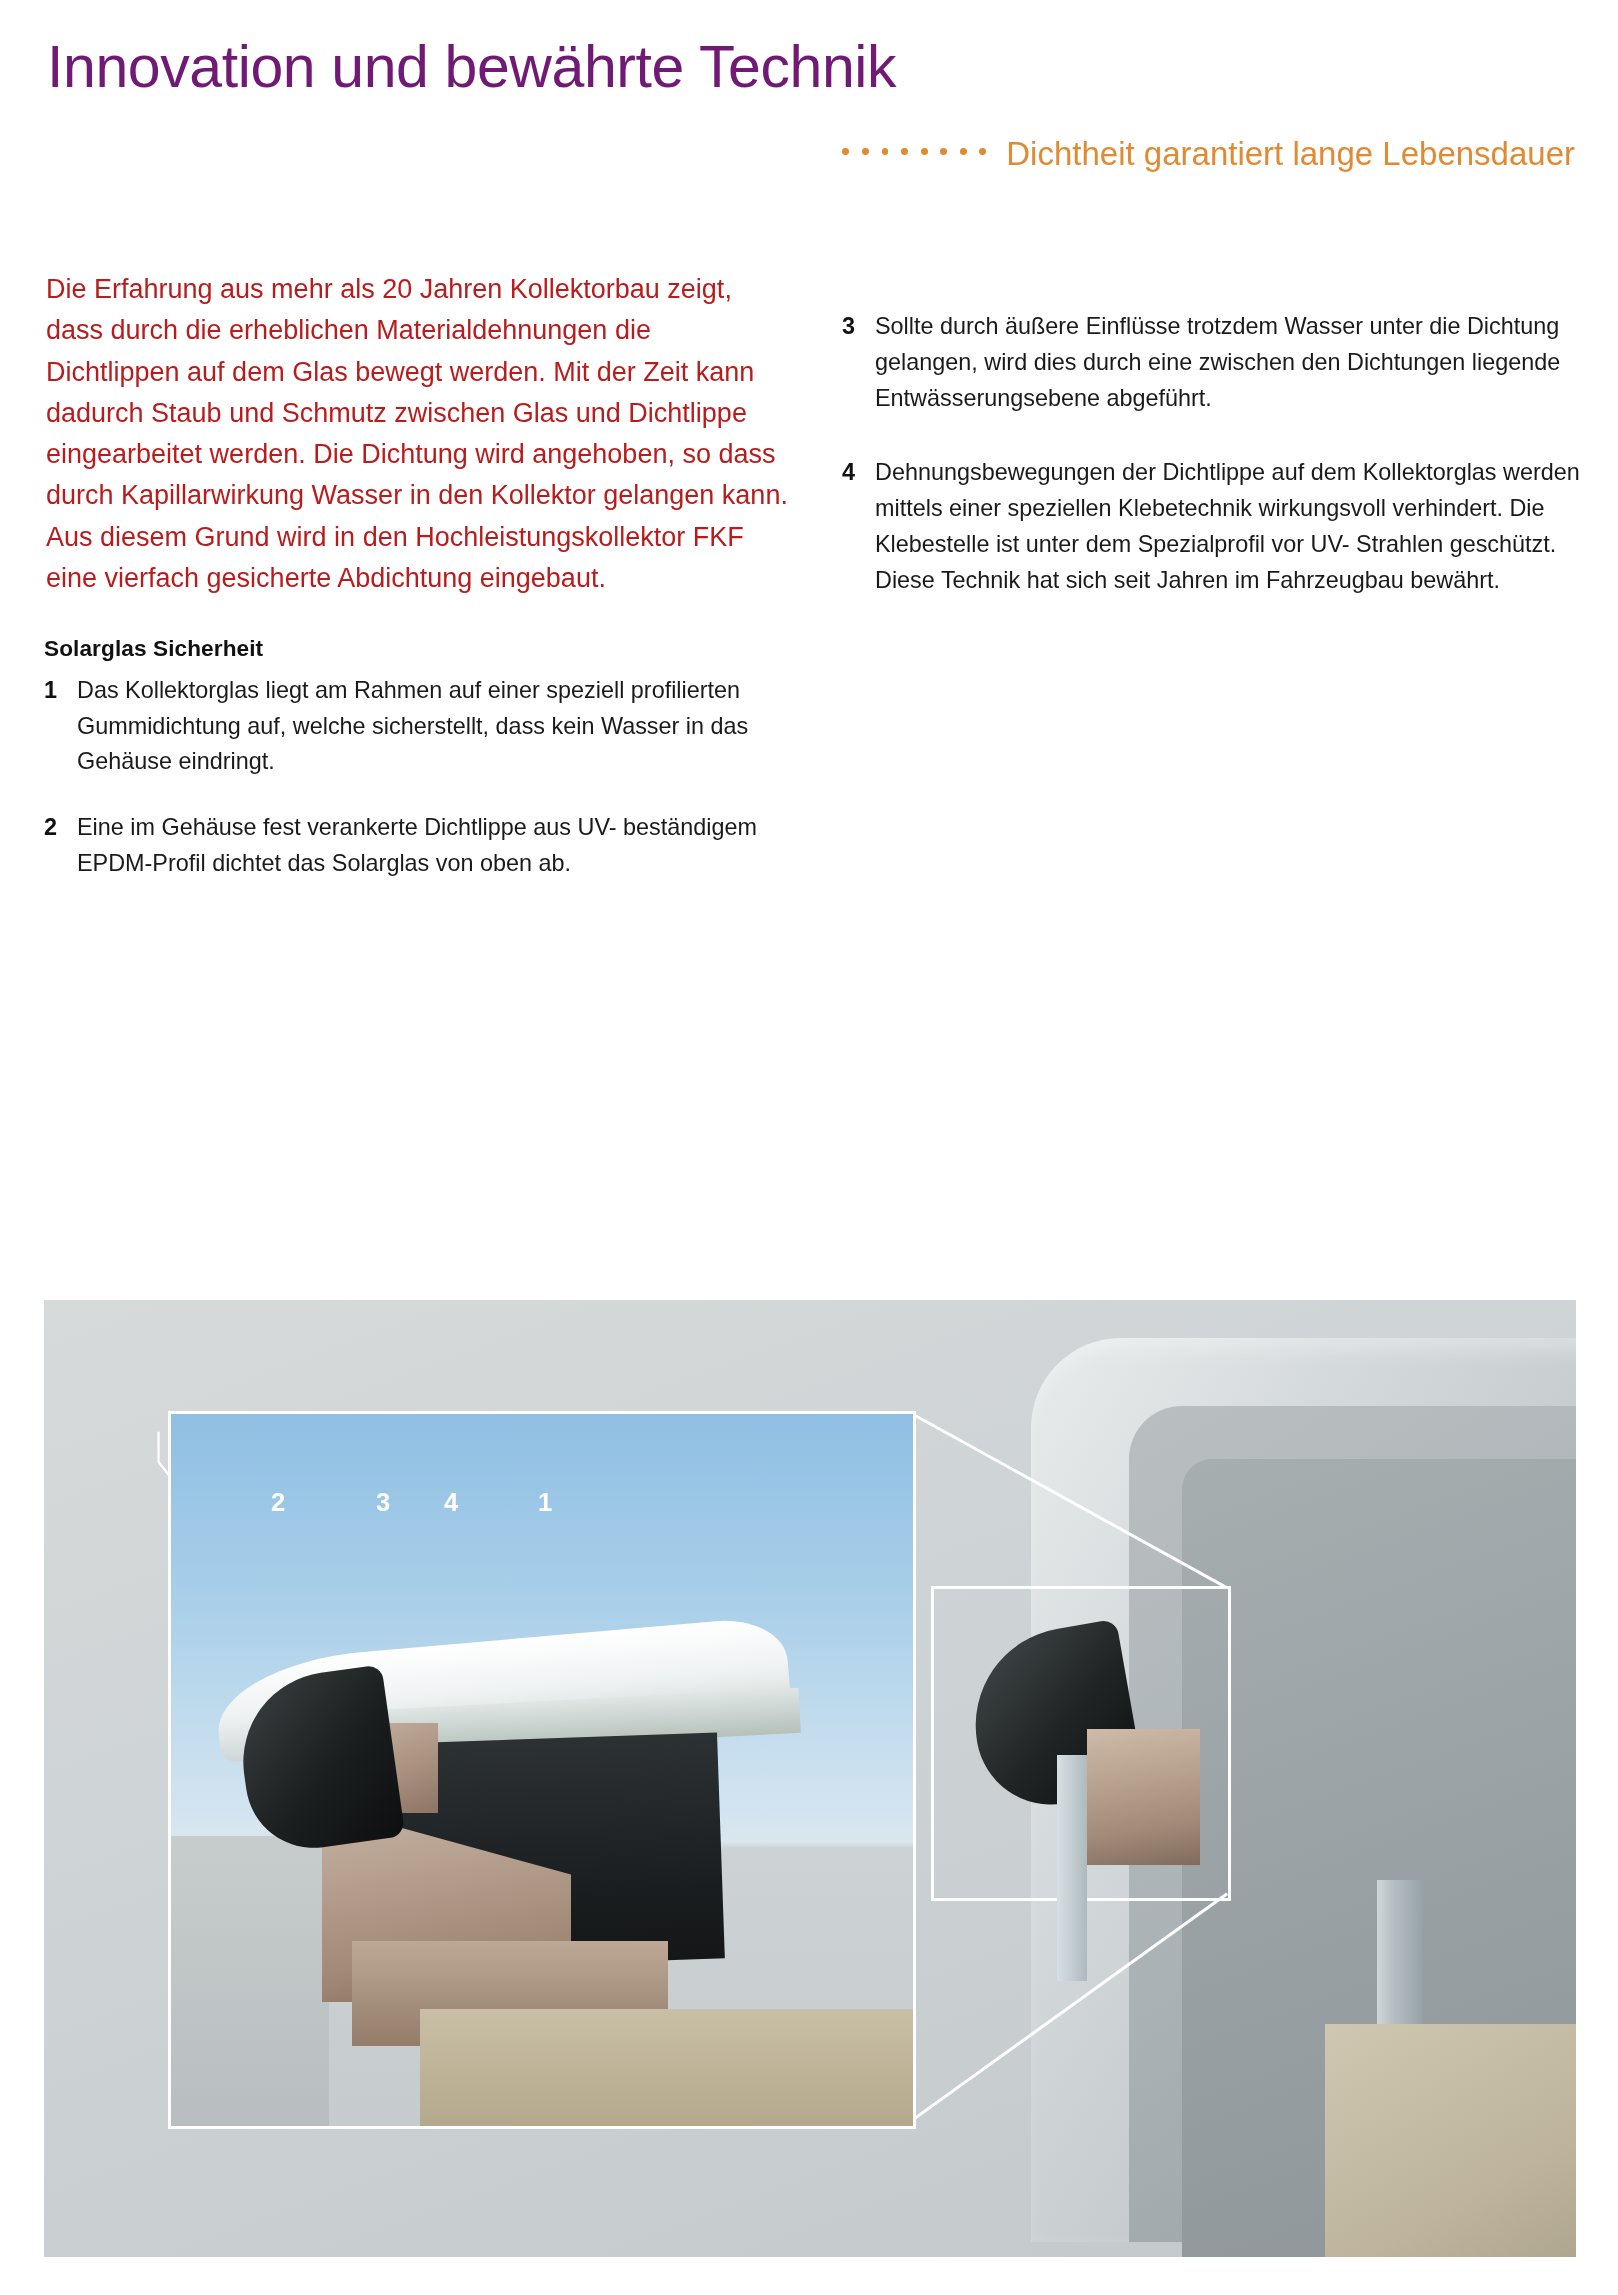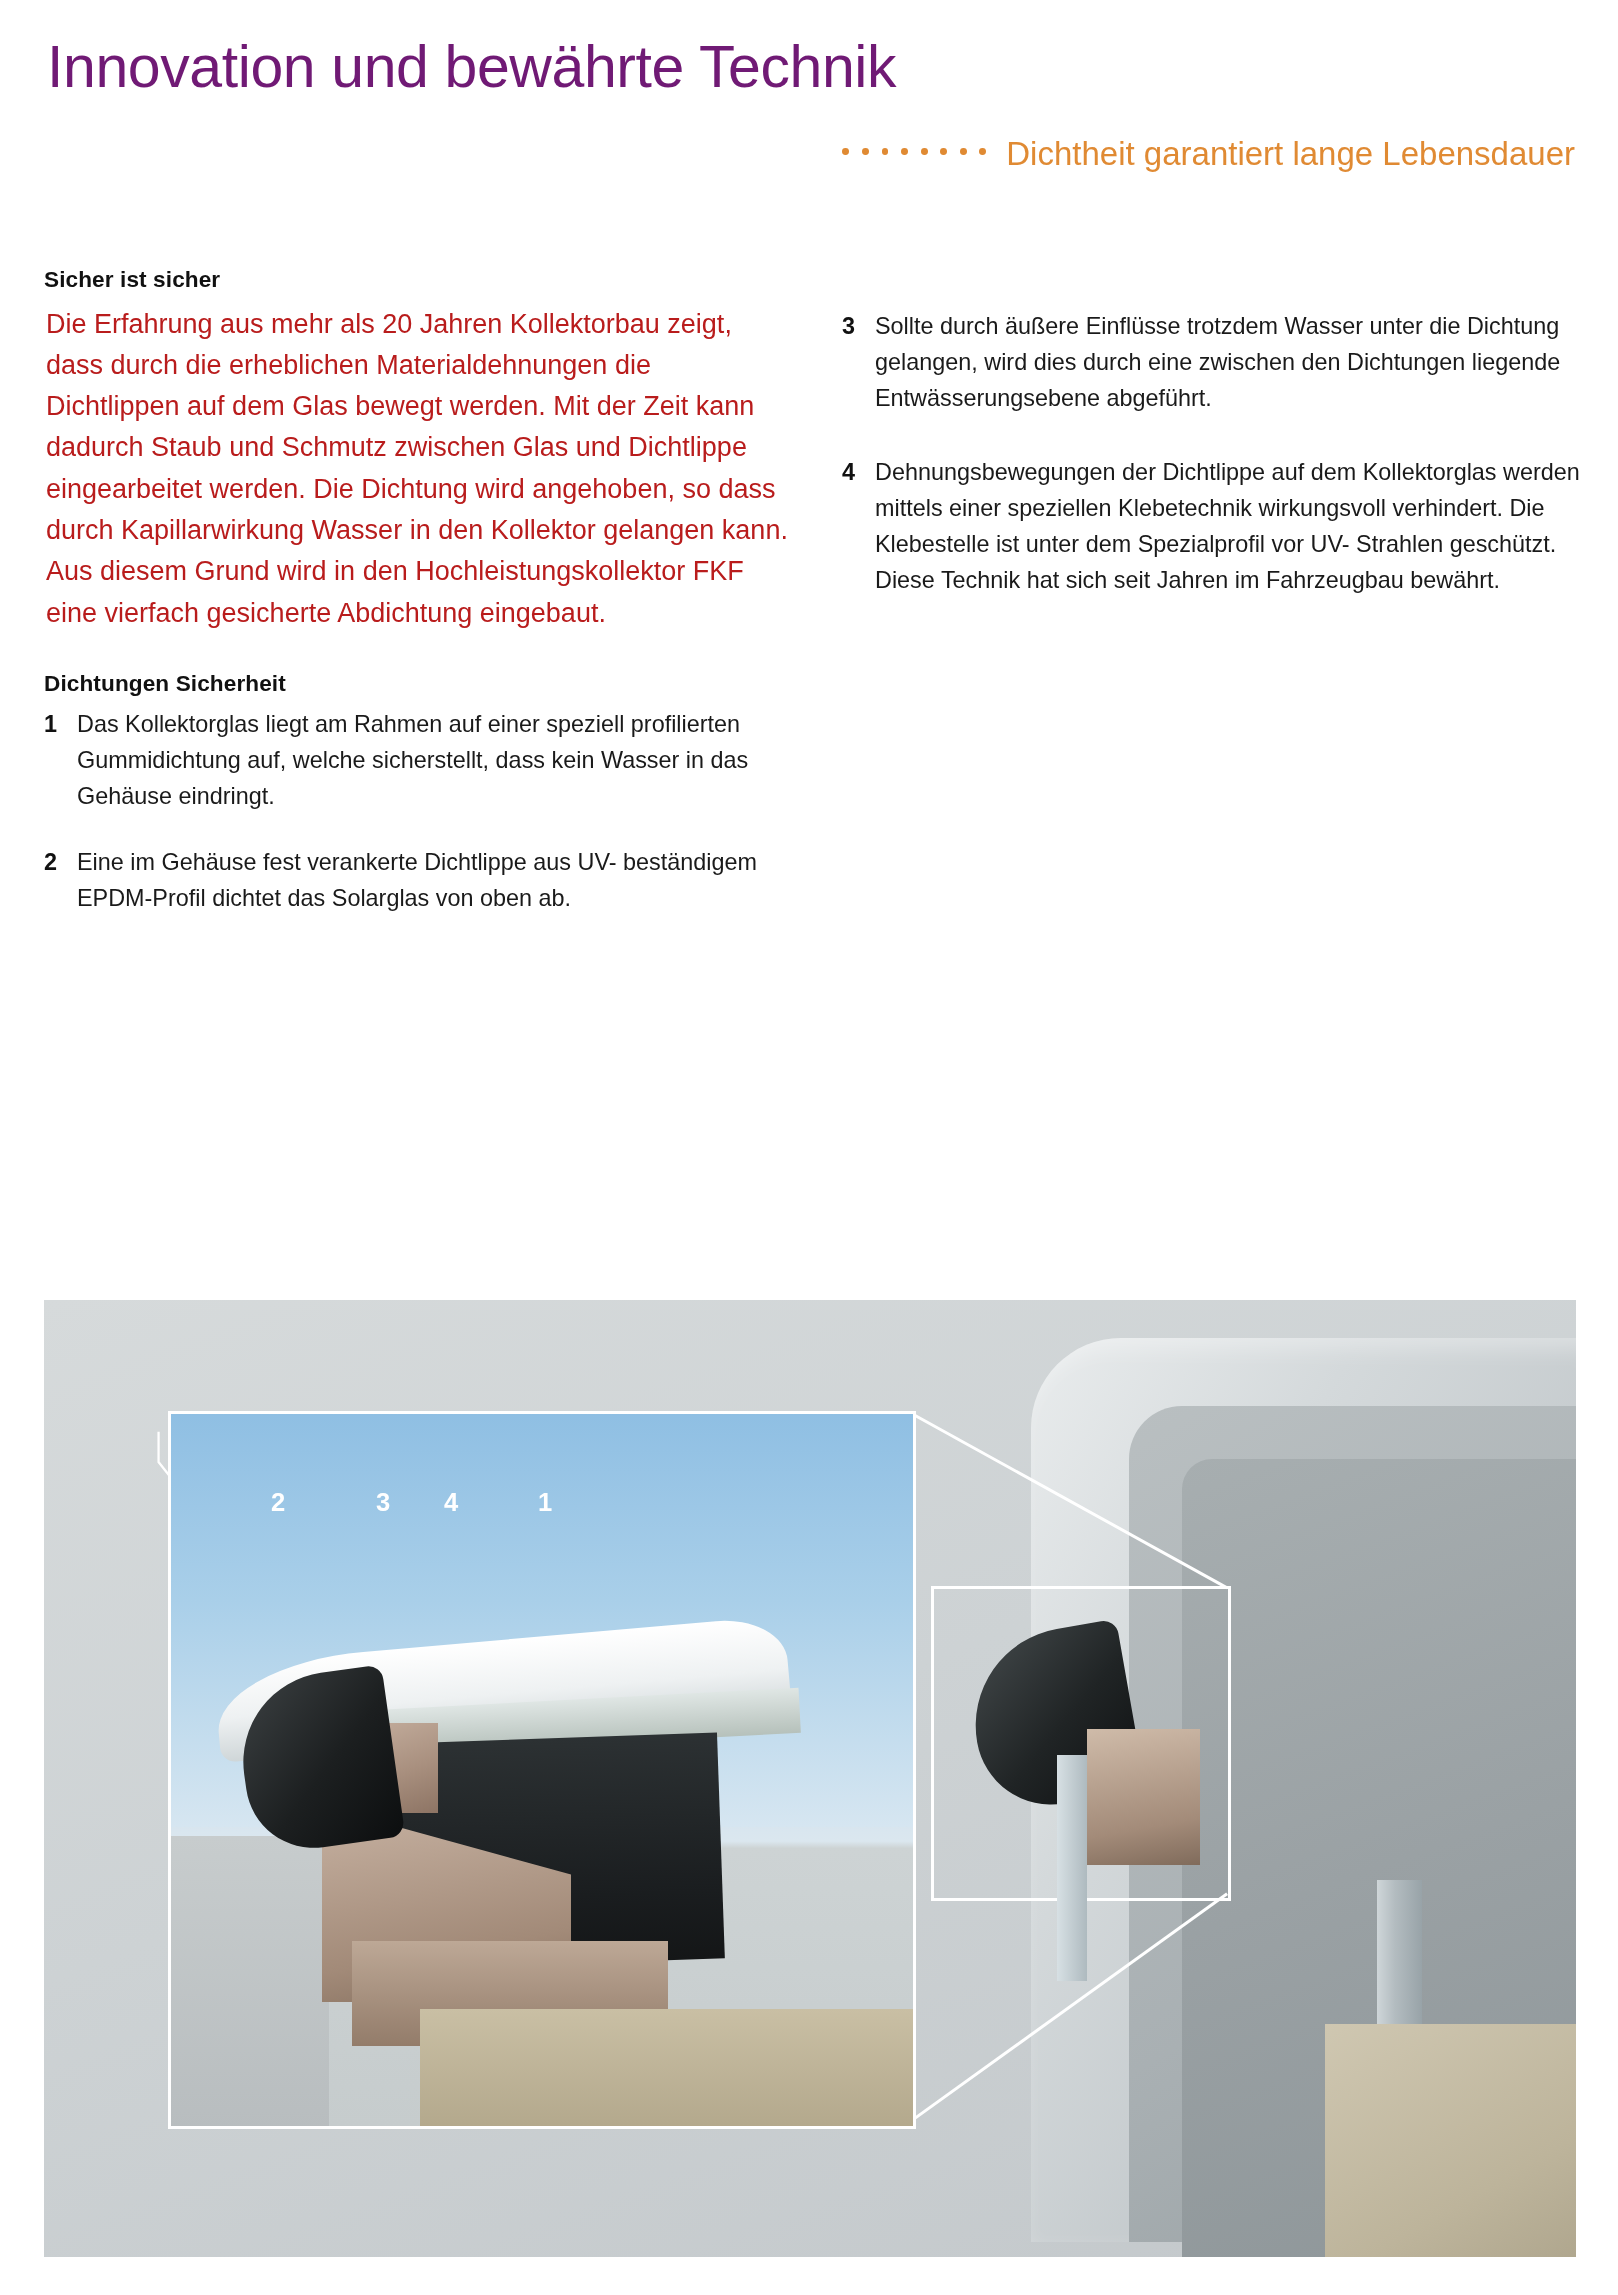--- a/index.html
+++ b/index.html
@@ -297,27 +297,26 @@
           <span style="background: rgb(224, 138, 51);"></span>
           <span style="background: rgb(224, 138, 51);"></span>
           <span style="background: rgb(224, 138, 51);"></span>
           <span style="background: rgb(224, 138, 51);"></span>
         </div>
       <div class="subtitle">Dichtheit garantiert lange Lebensdauer</div>
     </div>
   </div>
 
   <div class="col col-left">
-    <div class="section-head">Sicher ist sicher</div>
 
     <p class="body">Die Erfahrung aus mehr als 20 Jahren Kollektorbau zeigt, dass durch die erheblichen Materialdehnungen die Dichtlippen auf dem Glas bewegt werden. Mit der Zeit kann dadurch Staub und Schmutz zwischen Glas und Dichtlippe eingearbeitet werden. Die Dichtung wird angehoben, so dass durch Kapillarwirkung Wasser in den Kollektor gelangen kann. Aus diesem Grund wird in den Hochleistungskollektor FKF eine vierfach gesicherte Abdichtung eingebaut.</p>
 
     <div class="gap-lg"></div>
 
-    <div class="section-head">Dichtungen Sicherheit</div>
+    <div class="section-head">Solarglas Sicherheit</div>
 
     <ul class="numlist">
       <li class="numitem">
         <span class="num">1</span>
         <span class="numtext">Das Kollektorglas liegt am Rahmen auf einer speziell profilierten Gummidichtung auf, welche sicherstellt, dass kein Wasser in das Gehäuse eindringt.</span>
       </li>
       <li class="numitem">
         <span class="num">2</span>
         <span class="numtext">Eine im Gehäuse fest verankerte Dichtlippe aus UV- beständigem EPDM-Profil dichtet das Solarglas von oben ab.</span>
       </li>

